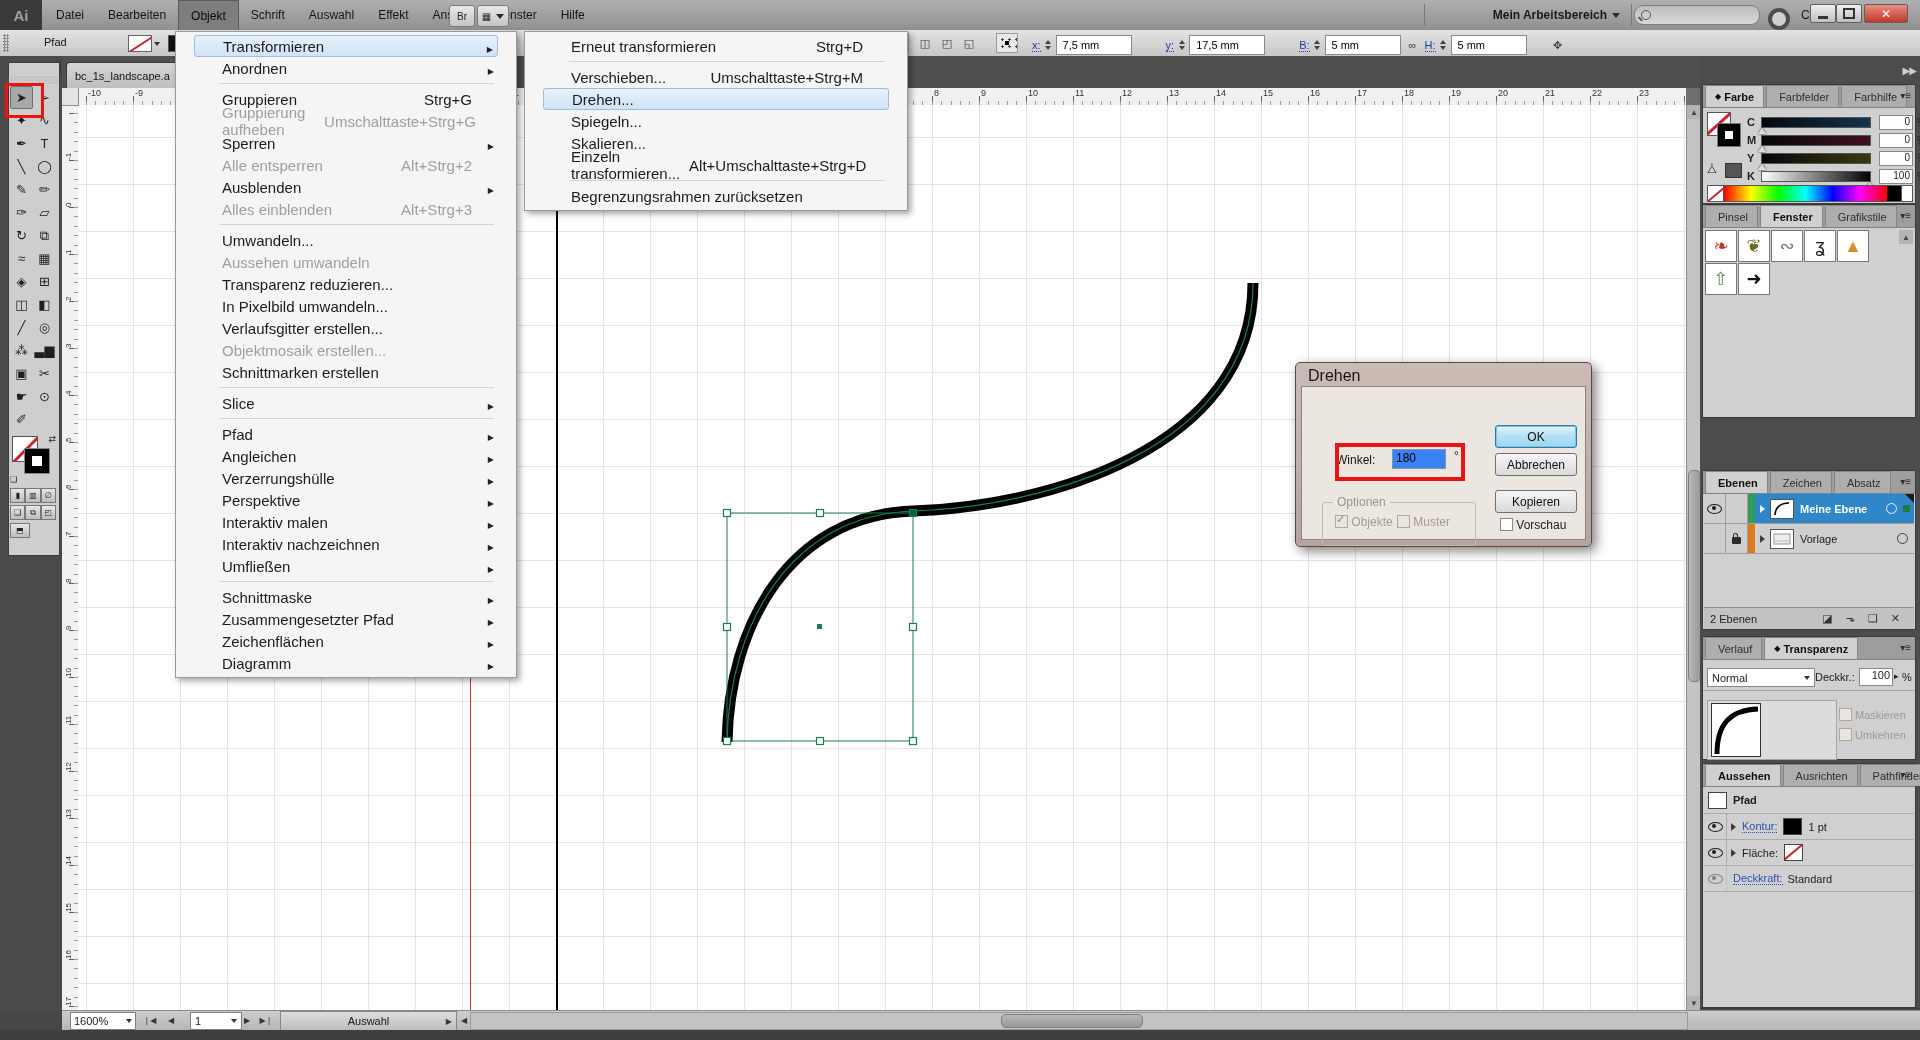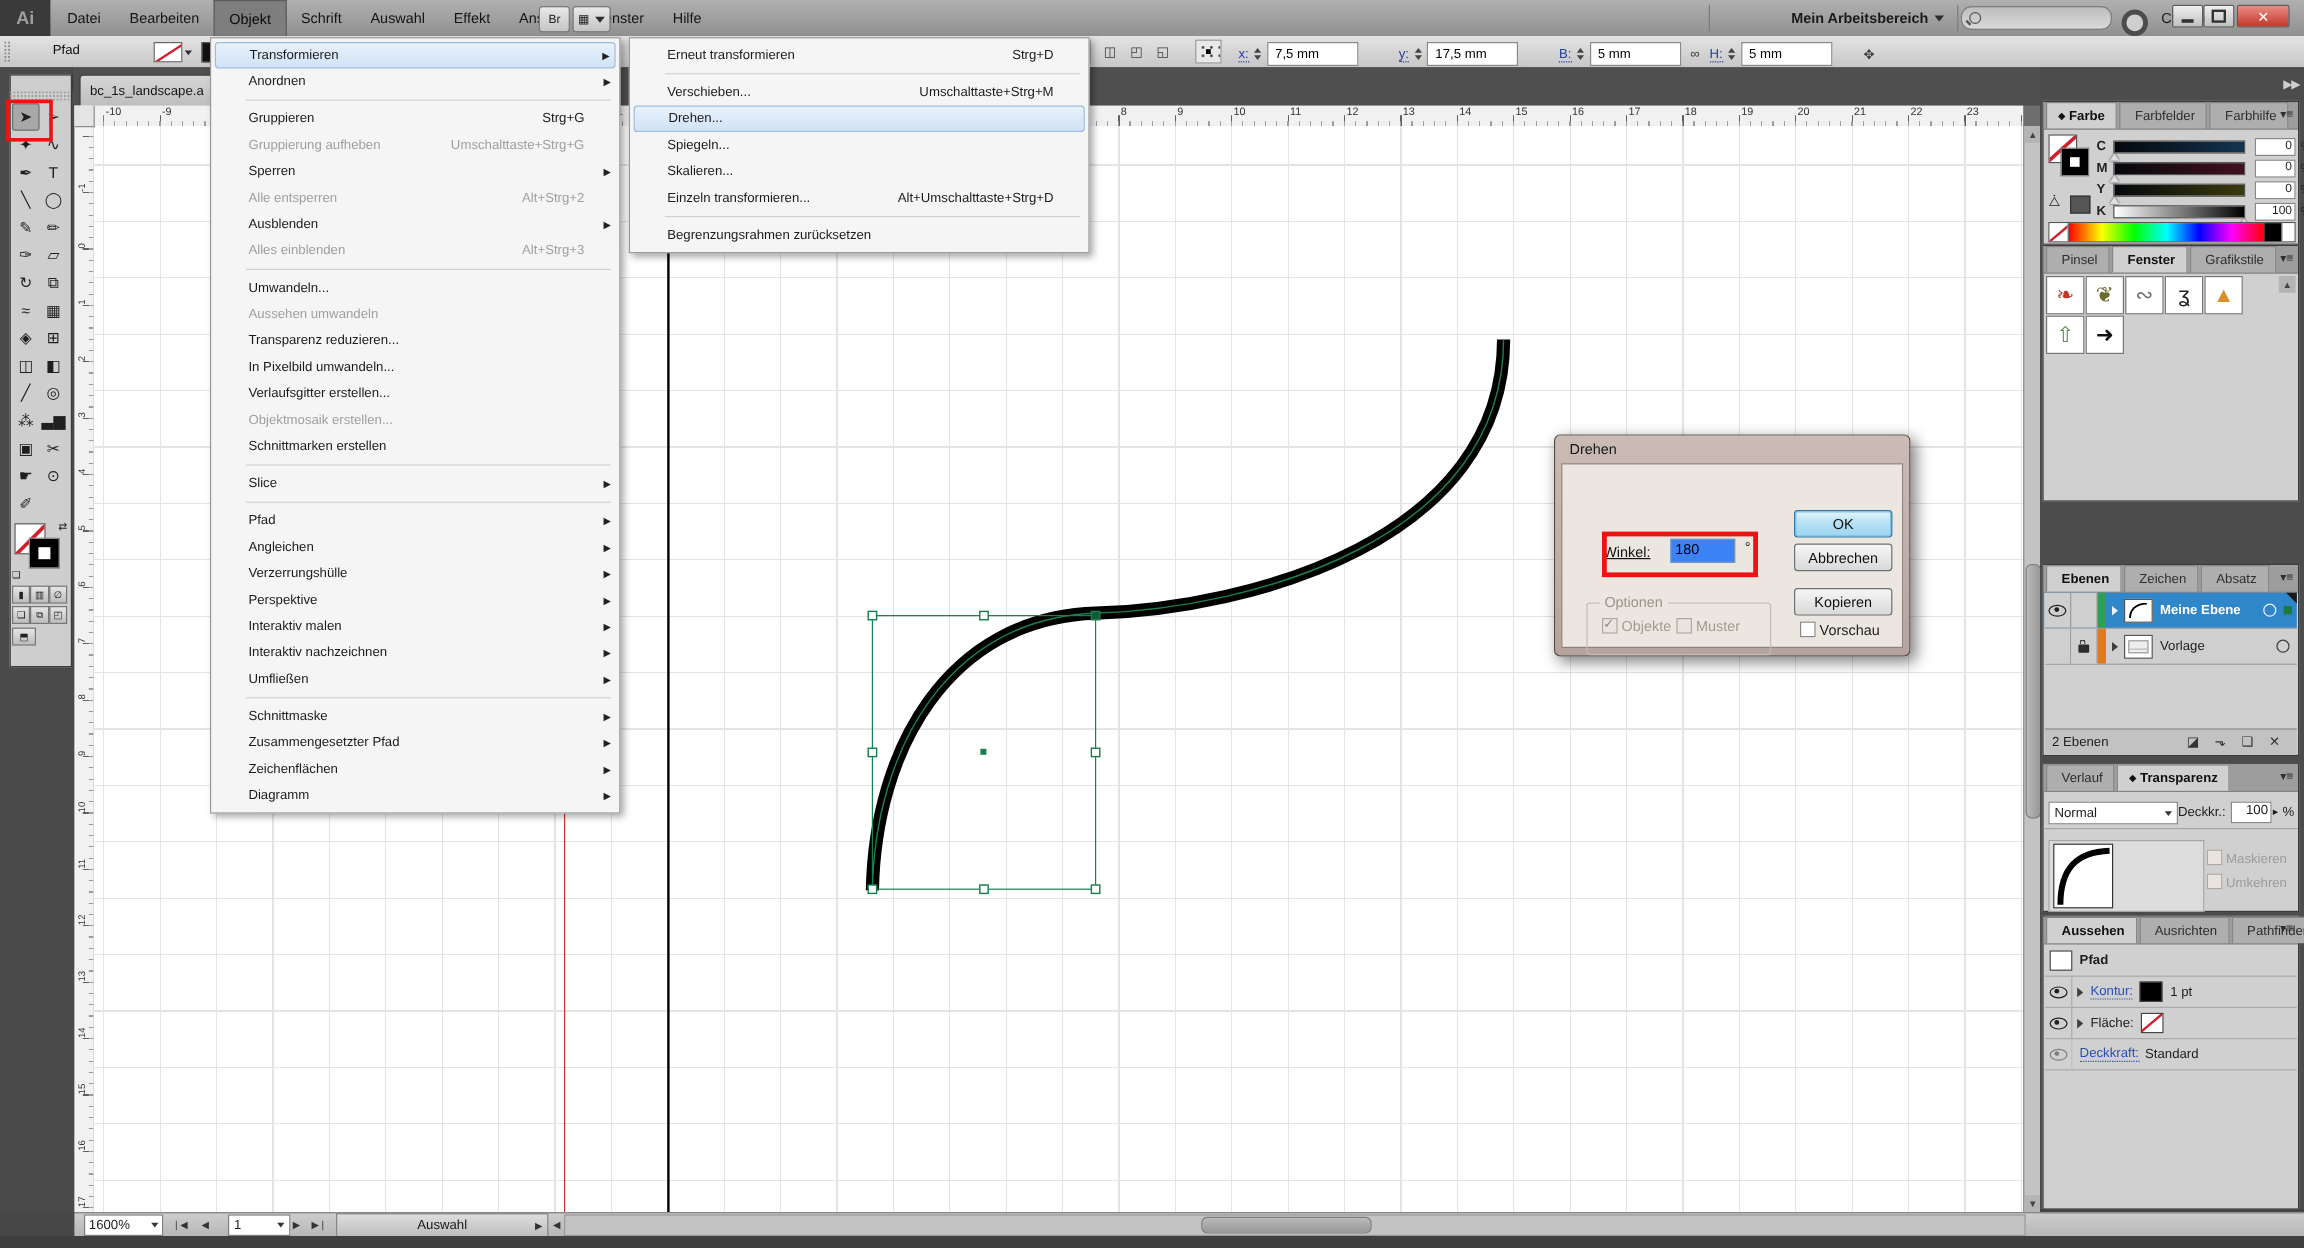--- a/index.html
+++ b/index.html
@@ -82,36 +82,36 @@
     background-image:repeating-linear-gradient(90deg,#e4e4e4 0 1px,transparent 1px 47px),repeating-linear-gradient(180deg,#e4e4e4 0 1px,transparent 1px 47px);}
   #vline-black{position:absolute;left:478px;top:0;width:2px;height:905px;background:#000;}
   #vline-red{position:absolute;left:392px;top:0;width:1px;height:905px;background:#c33;}
   #vscroll{left:1686px;top:105px;width:14px;height:905px;background:#c3c3c3;border-left:1px solid #8e8e8e;}
   .scrollarr{position:absolute;left:0;width:14px;height:14px;background:#b4b4b4;color:#444;font-size:8px;display:flex;align-items:center;justify-content:center;}
   #vthumb{position:absolute;left:1px;top:365px;width:11px;height:210px;background:linear-gradient(90deg,#b9b9b9,#989898);border:1px solid #7e7e7e;border-radius:5px;}
   
   .menu{background:#f5f5f5;border:1px solid #9a9a9a;box-shadow:3px 3px 6px rgba(0,0,0,.35);z-index:40;padding:3px 0;}
   #objmenu{left:175px;top:31px;width:340px;}
   #submenu{left:524px;top:31px;width:382px;z-index:41;}
-  .mi{height:22px;display:flex;align-items:center;padding:0 4px 0 28px;margin:0 3px;font-size:11px;color:#1b1b1b;position:relative;}
+  .mi{height:22px;display:flex;align-items:center;padding:0 4px 0 28px;margin:0 18px;font-size:15px;color:#1b1b1b;position:relative;}
   .mi .sp{flex:1;}
   .mi .sc{color:inherit;padding-right:10px;}
   .mi .arr{width:12px;text-align:right;}
   .mi.sub .arr::after{content:"▶";font-size:8px;color:#222;}
   .mi.disabled{color:#9f9f9f;}
   .mi.disabled .arr::after{color:#9f9f9f;}
   .mi.active{background:linear-gradient(#e8f1fb,#d0e3f6);border:1px solid #9cbce0;border-radius:3px;height:20px;}
   .mi.sep{margin-bottom:9px;}
   .mi.sep::after{content:"";position:absolute;left:26px;right:4px;bottom:-5px;height:1px;background:#d2d2d2;}
   
   #dialog{left:1295px;top:362px;width:295px;height:183px;background:linear-gradient(#cabbb4,#b5a49d);border:1px solid #554a46;border-radius:5px;box-shadow:4px 4px 12px rgba(0,0,0,.5);z-index:45;}
-  #dlgtitle{position:absolute;left:12px;top:4px;font-size:12px;color:#161616;}
+  #dlgtitle{position:absolute;left:12px;top:4px;font-size:16px;color:#161616;}
   #dlgbody{position:absolute;left:5px;top:23px;width:283px;height:152px;background:#ebe7e0;border:1px solid #8f817c;}
   #annot-winkel{position:absolute;left:33px;top:56px;width:122px;height:30px;border:4px solid #ec1313;z-index:5;}
-  #winkellabel{position:absolute;left:34px;top:66px;font-size:12px;color:#111;text-decoration:underline;}
+  #winkellabel{position:absolute;left:34px;top:66px;font-size:12px;color:#111;}
   #winkelfield{position:absolute;left:90px;top:62px;width:52px;height:18px;background:#3b82f6;border:1px solid #7a96b5;}
   #winkelfield input{width:100%;border:none;outline:none;font-size:12px;padding:1px 3px;font-family:inherit;background:transparent;}
   #degsym{position:absolute;left:152px;top:62px;font-size:12px;color:#222;}
   .dlgbtn{position:absolute;left:193px;width:80px;height:21px;background:linear-gradient(#f6f6f6,#d9d9d9);border:1px solid #707070;border-radius:3px;font-size:12px;display:flex;align-items:center;justify-content:center;color:#111;}
   #btn-ok{top:38px;background:linear-gradient(#e6f6fd,#b6e1f5 45%,#9ed4f0);border:1px solid #3178a8;box-shadow:0 0 0 1px #7bc2e8 inset;}
   #btn-cancel{top:66px;}
   #btn-copy{top:103px;}
   .cb{width:11px;height:11px;background:#fff;border:1px solid #8a8a8a;display:inline-block;position:relative;vertical-align:-2px;}
   .cb.checked::after{content:"✓";position:absolute;left:0;top:-3px;font-size:11px;color:#8a8a8a;}
   .cb.dis{background:#e9e5de;border-color:#b0a8a0;}

